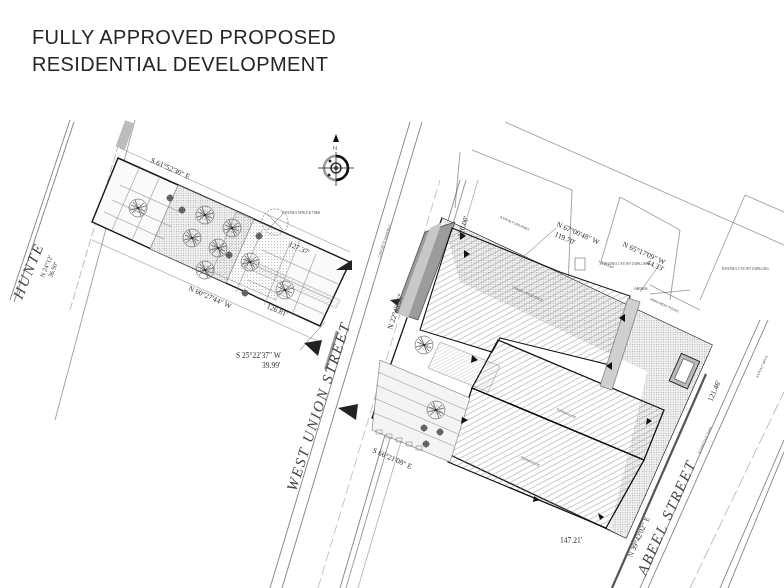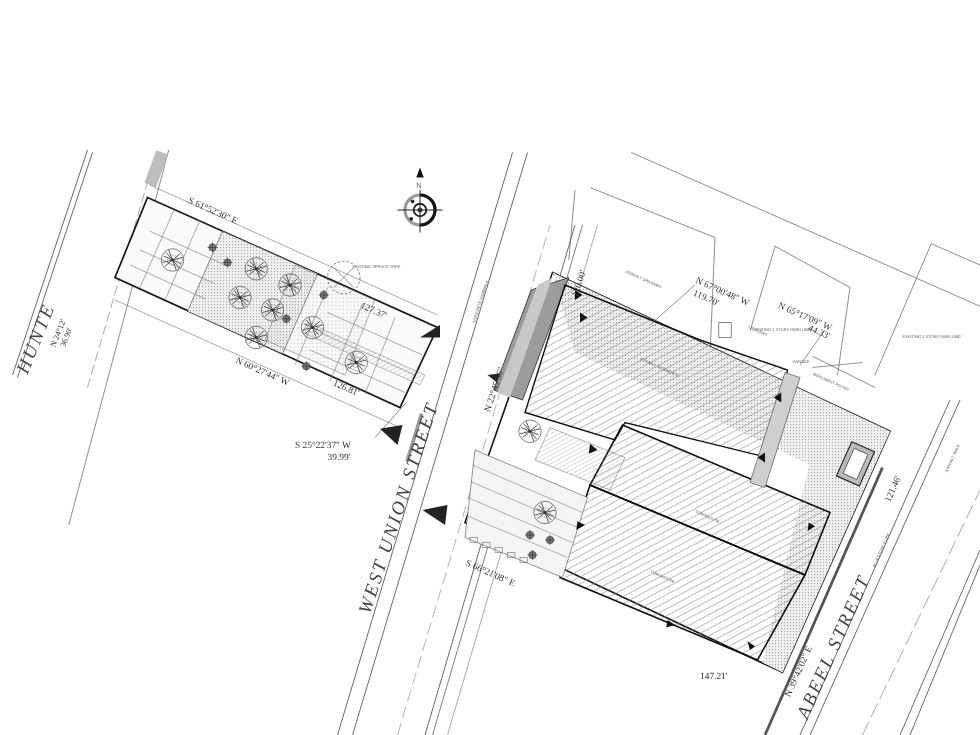--- a/index.html
+++ b/index.html
@@ -10,20 +10,22 @@
   .title div { white-space: nowrap; }
   svg.plan { position: absolute; left: 0; top: 0; }
   .lbl { font-family: "Liberation Serif", serif; fill: #333; }
   .tiny { font-family: "Liberation Sans", sans-serif; fill: #555; font-size: 3.2px; }
   .street { font-family: "Liberation Serif", serif; font-style: italic; fill: #444; font-size: 15px; letter-spacing: 2px; }
 </style>
 </head>
 <body>
 
 <div class="title">
+  <div>FULLY APPROVED PROPOSED</div>
+  <div>RESIDENTIAL DEVELOPMENT</div>
 </div>
 
 <svg class="plan" width="784" height="588" viewBox="0 0 784 588" xmlns="http://www.w3.org/2000/svg">
   <defs>
     <pattern id="hatch" patternUnits="userSpaceOnUse" width="5" height="5" patternTransform="rotate(62)">
       <line x1="0" y1="0" x2="0" y2="5" stroke="#8a8a8a" stroke-width="0.9"></line>
     </pattern>
     <pattern id="hatchFine" patternUnits="userSpaceOnUse" width="3" height="3" patternTransform="rotate(62)">
       <line x1="0" y1="0" x2="0" y2="3" stroke="#a0a0a0" stroke-width="0.6"></line>
     </pattern>

